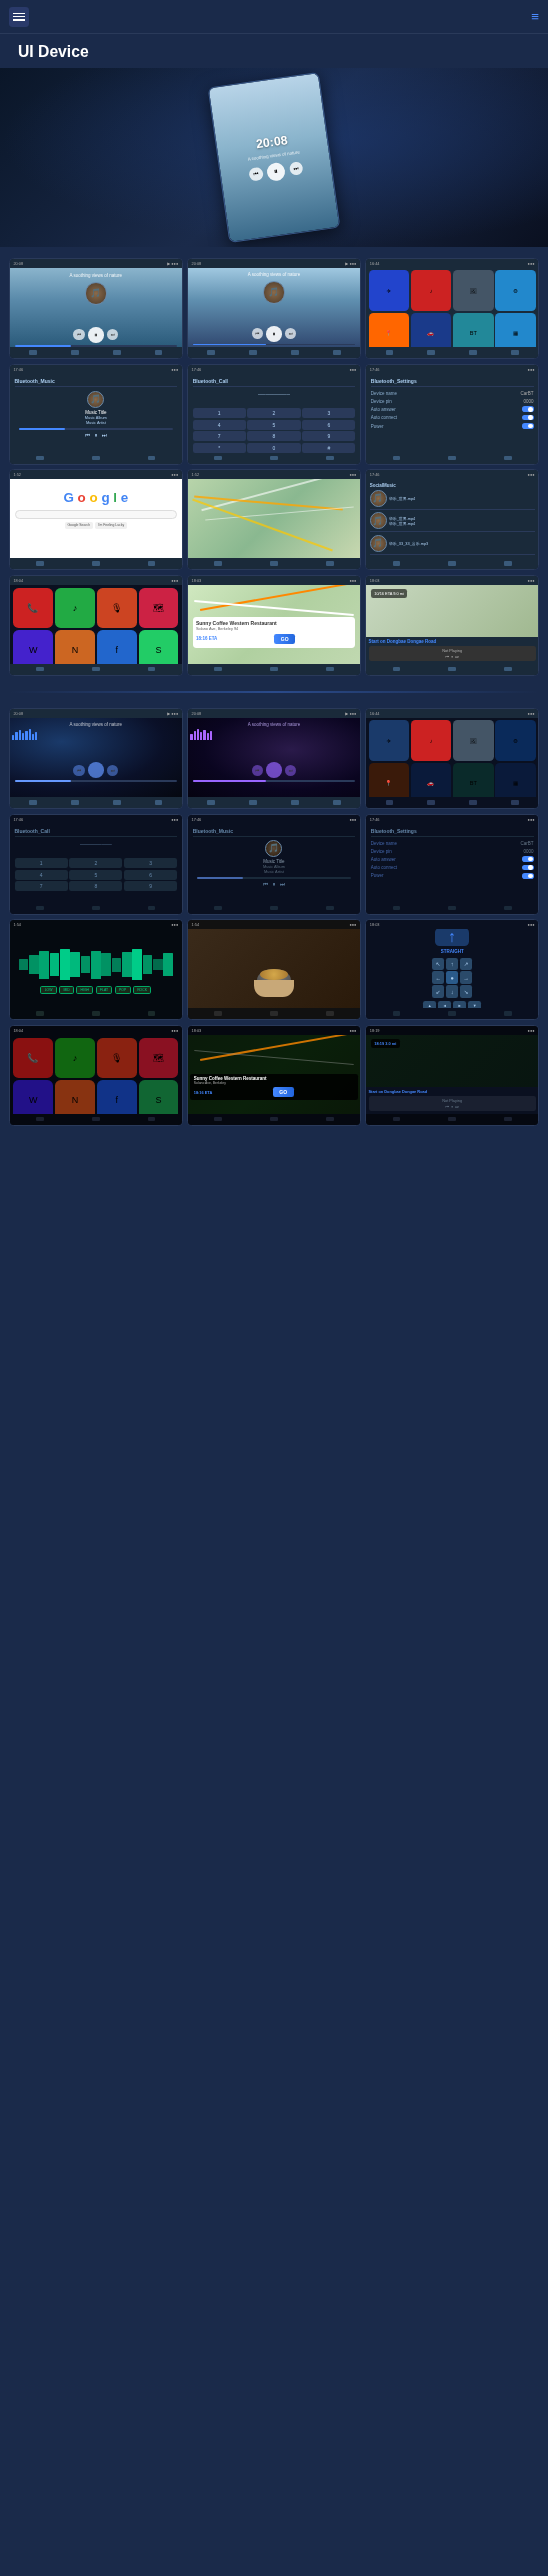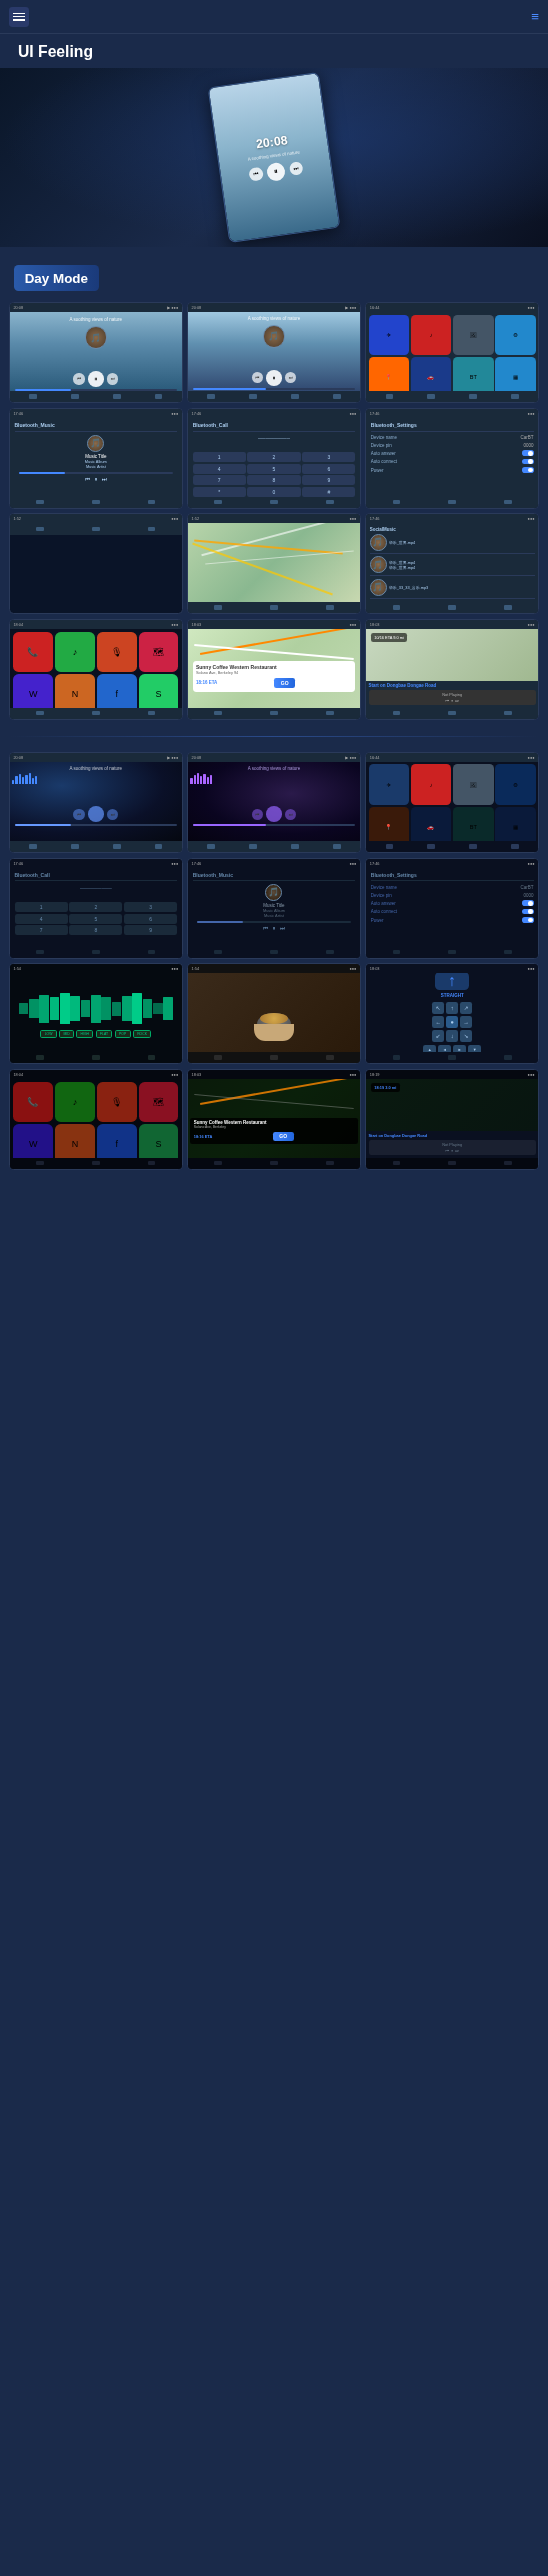--- a/index.html
+++ b/index.html
@@ -426,41 +426,38 @@
     <div class="menu-icon">
       <span></span>
         <span></span>
         <span></span>
     </div>
   </div>
   <div class="nav-icon">≡</div>
 </div>
 
 <div style="padding: 4.5px 9px 2.2px 9px;">
-  <div class="page-title">UI Feeling</div>
+  <div class="page-title">UI Device</div>
 </div>
 
 <div class="hero-banner">
   <div class="hero-device">
     <div class="hero-device-inner">
       <div class="hero-time">20:08</div>
       <div style="font-size:4.5px;color:rgba(255,255,255,0.8);text-align:center;">A soothing views of nature</div>
       <div class="hero-controls">
         <div class="hero-btn">⏮</div>
         <div class="hero-play" style="display:flex;align-items:center;justify-content:center;font-size:7.8px;">⏸</div>
         <div class="hero-btn">⏭</div>
       </div>
     </div>
   </div>
 </div>
 
 <div class="screenshots-section">
-  <div class="mode-section">
-    <span class="section-header day">Day Mode</span>
-  </div>
 
   <div class="screenshots-grid">
 
     <div class="device-card">
       <div class="full-screen-device">
         <div class="status-bar">
           <span>20:08</span>
             <span>▶ ●●●</span>
         </div>
         <div class="device-content screen-music">
@@ -643,20 +640,41 @@
   </div>
 
   <div class="screenshots-grid" style="margin-top:4.5px;">
 
     <div class="device-card">
       <div class="full-screen-device">
         <div class="status-bar">
           <span>1:52</span>
             <span>●●●</span>
         </div>
+        <div class="device-content screen-google">
+          <div class="google-logo">
+            <span class="google-g">G</span>
+            <span class="google-o1">o</span>
+            <span class="google-o2">o</span>
+            <span class="google-l">g</span>
+            <span class="google-e">l</span>
+            <span class="google-g">e</span>
+          </div>
+          <div class="google-search"></div>
+          <div style="display:flex;gap:2.2px;margin-top:3.4px;justify-content:center;">
+            <div style="background:#f0f0f0;border-radius:1.7px;padding:1.1px 2.8px;font-size:3.4px;color:#555;">Google Search</div>
+            <div style="background:#f0f0f0;border-radius:1.7px;padding:1.1px 2.8px;font-size:3.4px;color:#555;">I'm Feeling Lucky</div>
+          </div>
+          <div style="display:grid;grid-template-columns:repeat(4,1fr);gap:2.2px;margin-top:5.6px;">
+            <div style="background:#ff4444;border-radius:3.4px;height:12.3px;"></div>
+            <div style="background:#4444ff;border-radius:3.4px;height:12.3px;"></div>
+            <div style="background:#44aa44;border-radius:3.4px;height:12.3px;"></div>
+            <div style="background:#ff8844;border-radius:3.4px;height:12.3px;"></div>
+          </div>
+        </div>
         <div class="bottom-nav">
           <div class="nav-dot"></div>
             <div class="nav-dot"></div>
             <div class="nav-dot"></div>
         </div>
       </div>
     </div>
 
     <div class="device-card">
       <div class="full-screen-device">

